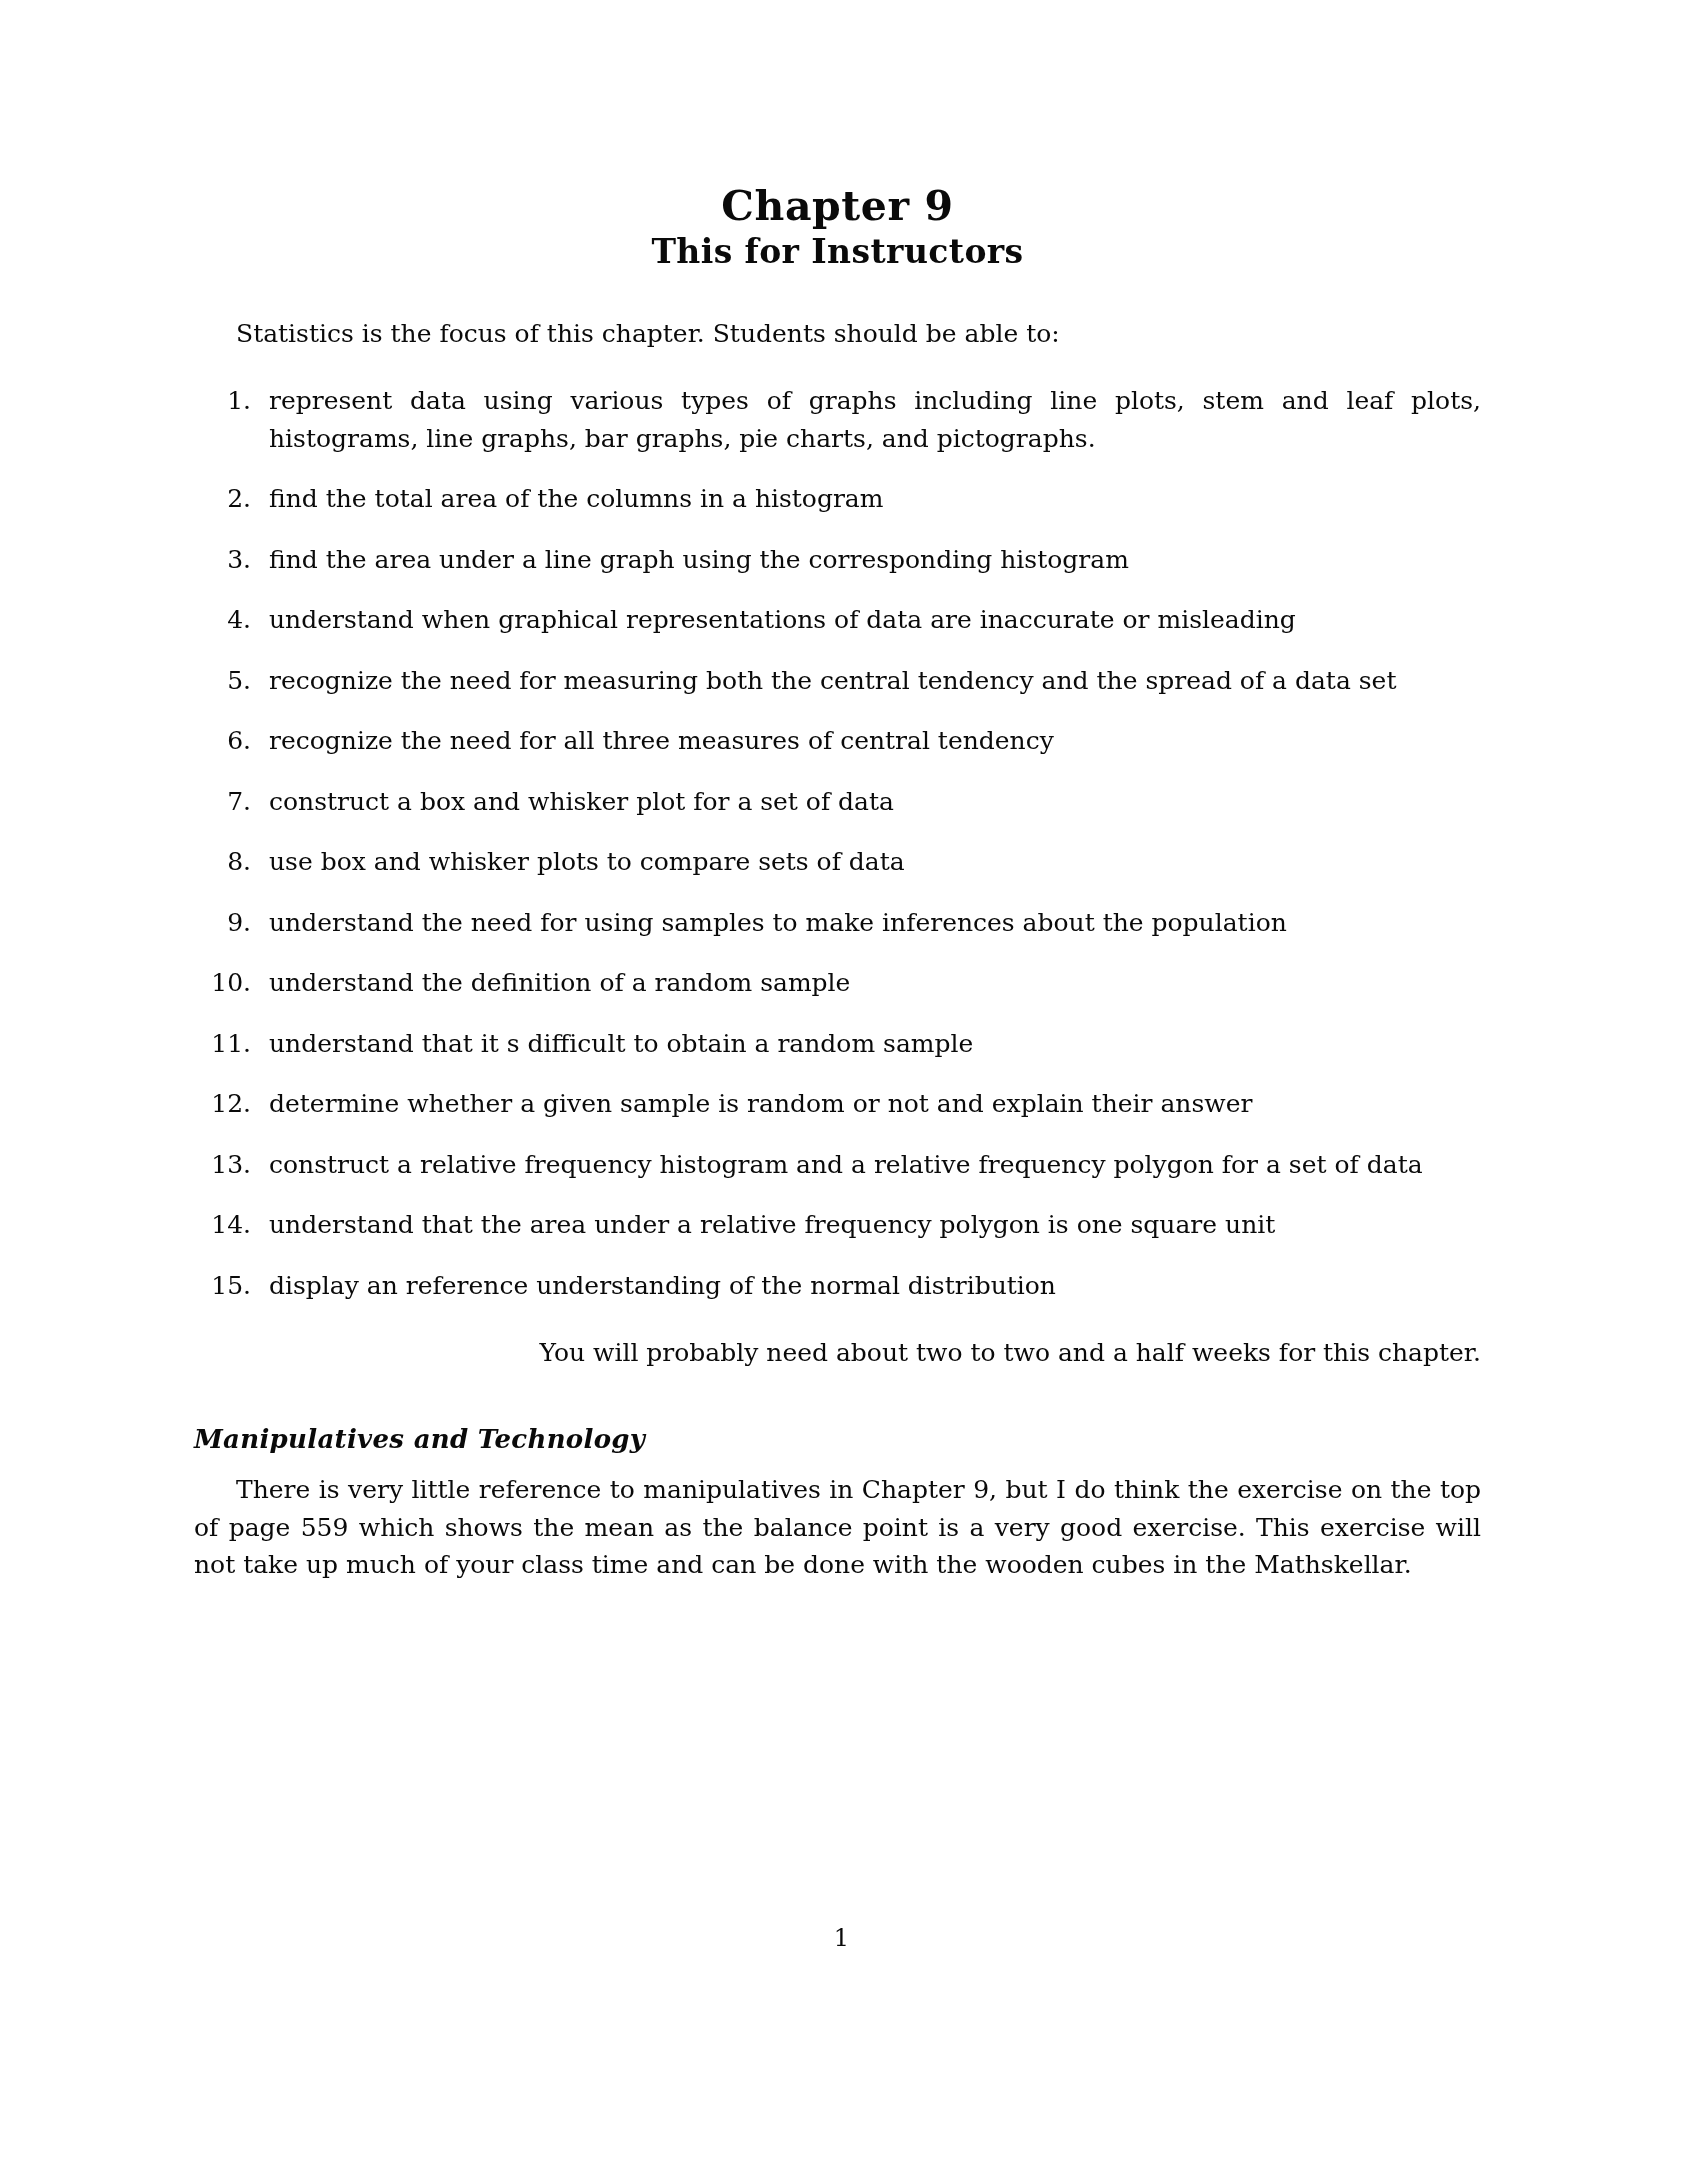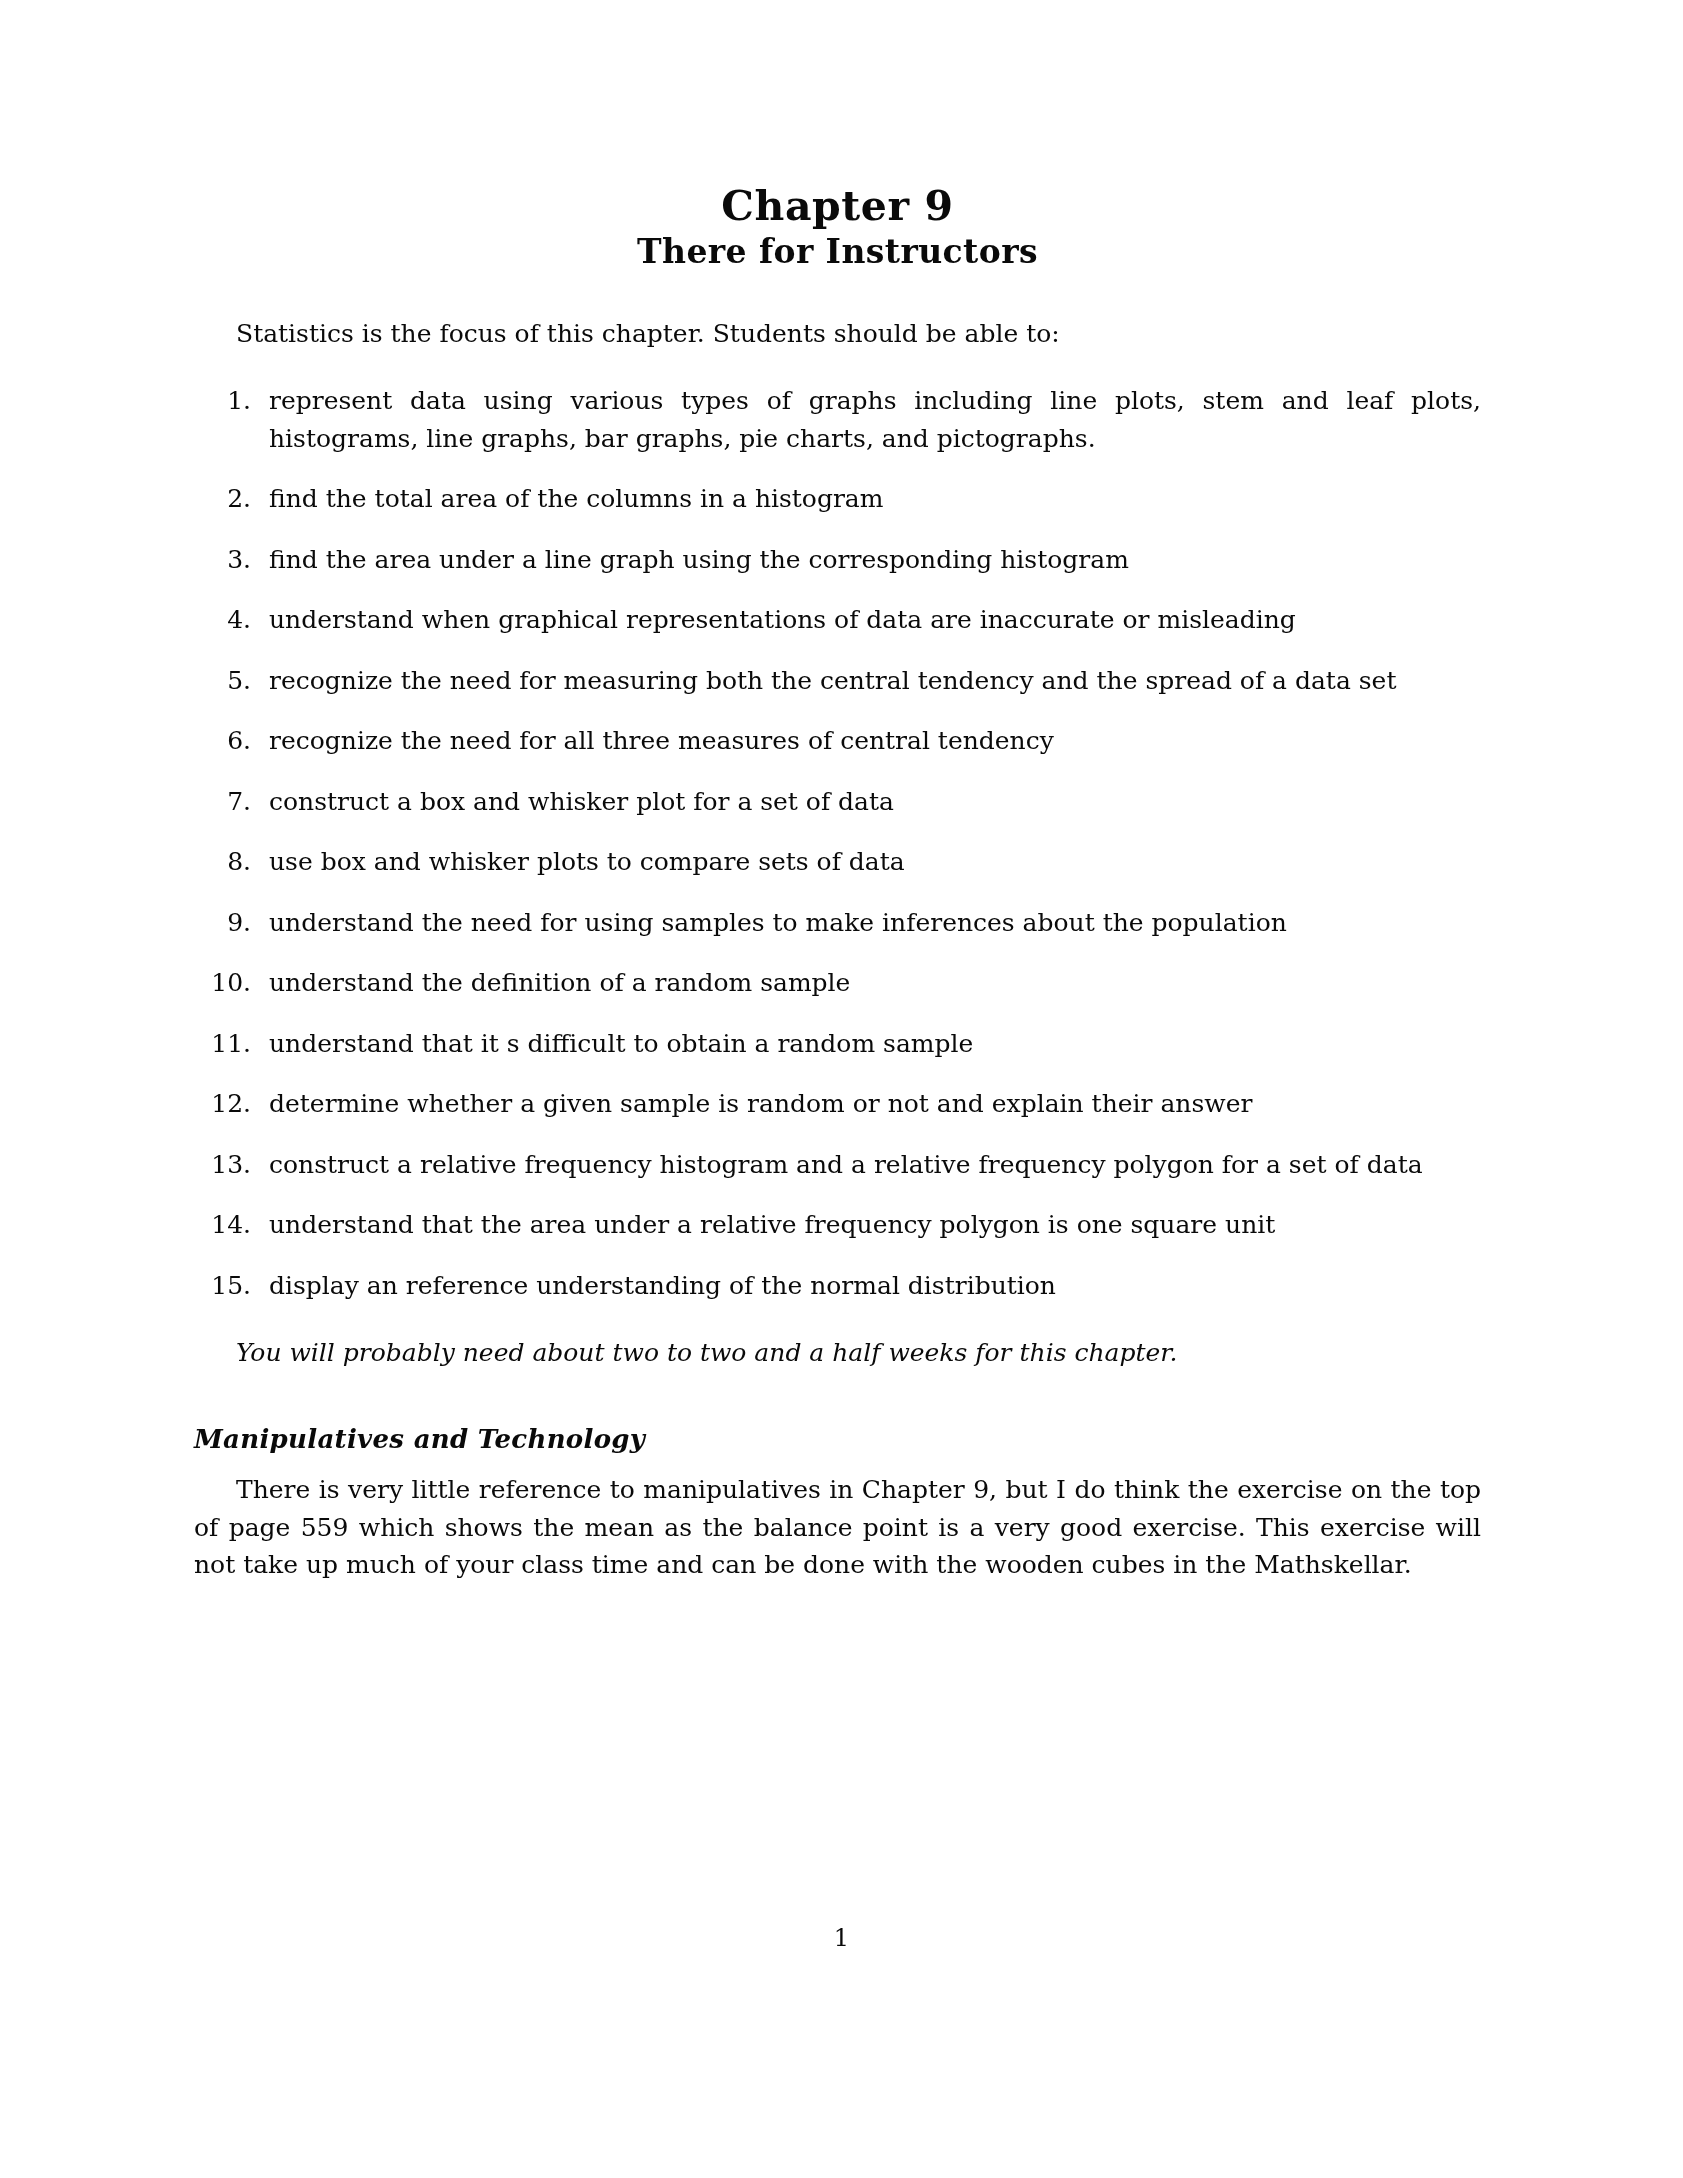--- a/index.html
+++ b/index.html
@@ -75,22 +75,21 @@
     hyphens: none;
   }
 
   .body-paragraph.intro {
     margin-bottom: 30px;
   }
 
   .body-paragraph.closing {
     margin-top: 30px;
     margin-bottom: 4px;
-    text-align: left;
-    font-style: italic;
+    text-align: right;
   }
 
   .body-paragraph.trailing {
     margin-top: 16px;
   }
 
   
   .objective-list {
     list-style: none;
     margin: 0;
@@ -138,21 +137,21 @@
 </style>
 </head>
 <body>
 
 <div class="page">
 
   <div class="content-column">
 
     <div class="title-block">
       <div class="doc-title">Chapter 9</div>
-      <div class="doc-subtitle">There for Instructors</div>
+      <div class="doc-subtitle">This for Instructors</div>
     </div>
 
 
     <p class="body-paragraph intro">Statistics is the focus of this chapter. Students should be able to:</p>
 
     <ol class="objective-list">
 
       <li class="objective-item">
         <span class="objective-number">1.</span>
         <span class="objective-text">represent data using various types of graphs including line plots, stem and leaf plots, histograms, line graphs, bar graphs, pie charts, and pictographs.</span>

